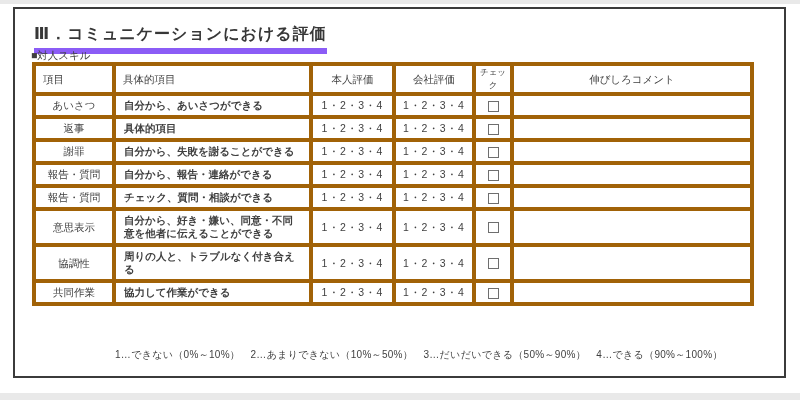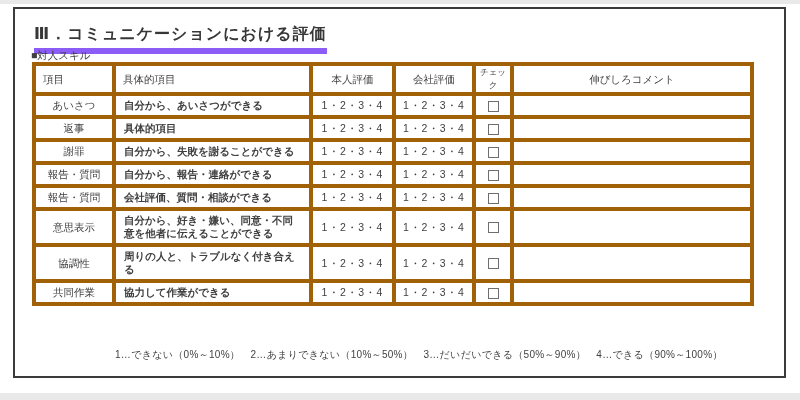--- a/index.html
+++ b/index.html
@@ -164,21 +164,21 @@
     <td class="c-rating">1・2・3・4</td>
     <td class="c-rating">1・2・3・4</td>
     <td class="c-check">
       <span class="checkbox"></span>
     </td>
     <td class="c-comment"></td>
   </tr>
 
   <tr>
     <td class="c-item">報告・質問</td>
-    <td class="c-detail">会社評価、質問・相談ができる</td>
+    <td class="c-detail">チェック、質問・相談ができる</td>
     <td class="c-rating">1・2・3・4</td>
     <td class="c-rating">1・2・3・4</td>
     <td class="c-check">
       <span class="checkbox"></span>
     </td>
     <td class="c-comment"></td>
   </tr>
 
   <tr>
     <td class="c-item">意思表示</td>

